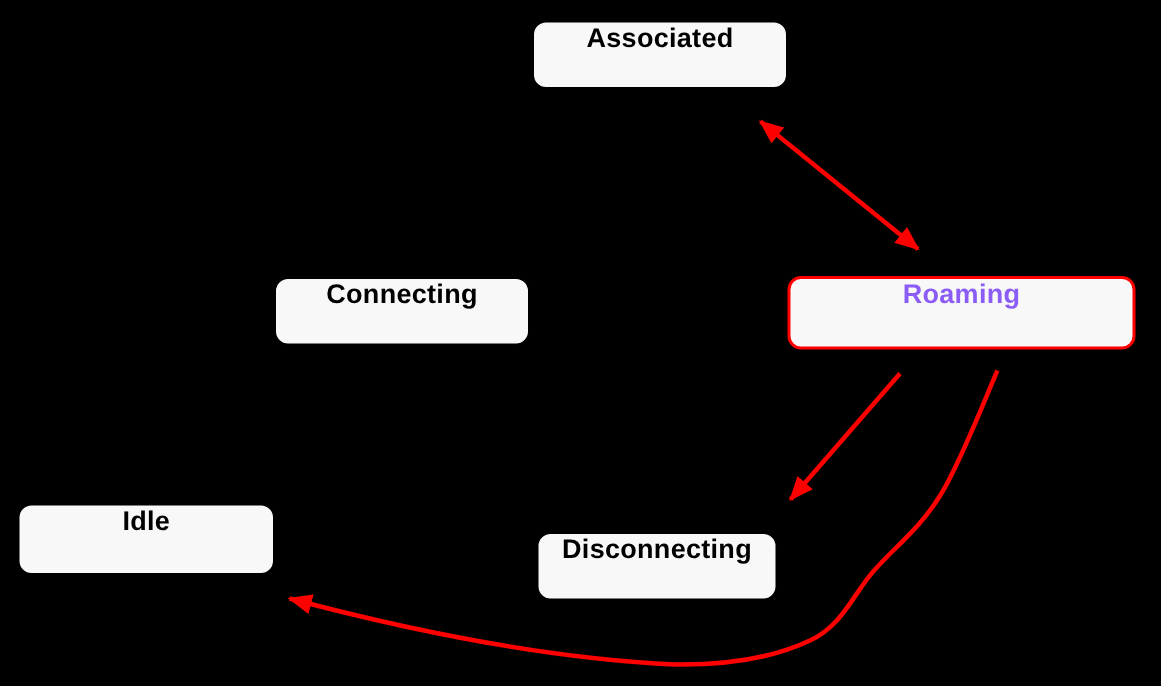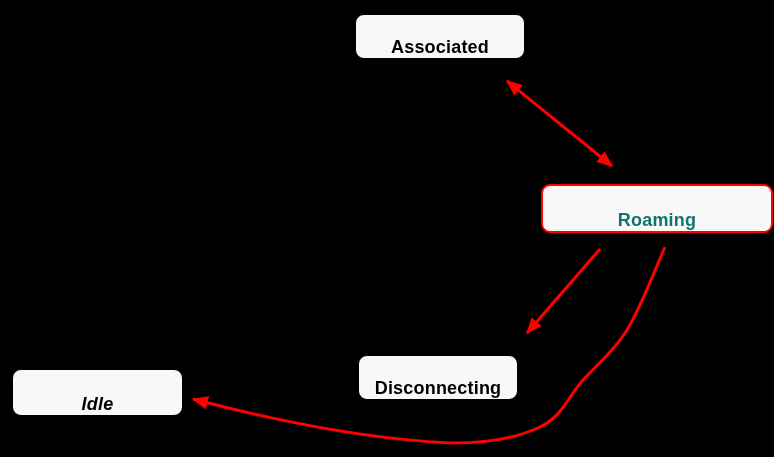--- a/index.html
+++ b/index.html
@@ -28,36 +28,35 @@
     stroke-width: 3;
     fill: none;
   }
   .node {
     position: absolute;
     background: #f8f8f8;
     border: 1px solid #000000;
     border-radius: 9px;
     box-sizing: border-box;
     display: flex;
-    align-items: flex-end;
+    align-items: flex-start;
     justify-content: center;
     font-weight: bold;
     font-size: 18px;
     color: #000000;
     letter-spacing: 0.2px;
   }
   .node.highlight {
     border: 2px solid #ff0000;
-    color: #0f766e;
-    margin-left: 16px;
+    color: #8b5cf6;
   }
   .n-associated    { left: 355px; top: 14px;  width: 170px; height: 45px; }
   .n-connecting    { left: 183px; top: 185px; width: 170px; height: 45px; }
   .n-roaming       { left: 525px; top: 184px; width: 232px; height: 49px; }
-  .n-idle          { left: 12px;  top: 369px; width: 171px; height: 47px; font-style: italic; }
+  .n-idle          { left: 12px;  top: 336px; width: 171px; height: 47px; }
   .n-disconnecting { left: 358px; top: 355px; width: 160px; height: 45px; }
 </style>
 </head>
 <body>
 
 <div class="canvas">
 
   <svg class="edges-svg" viewBox="0 0 774 457" xmlns="http://www.w3.org/2000/svg">
     <defs>
       <marker id="arrowhead" viewBox="0 0 12 10" refX="11" refY="5" markerWidth="5.5" markerHeight="4.5" orient="auto-start-reverse">
@@ -74,20 +73,23 @@
              C613.3,352.2 597.5,363.8 583,380
              C568.5,396.2 562.2,416.5 540,427
              C517.8,437.5 486.7,443.5 450,443
              Q340,438 193,399" marker-end="url(#arrowhead)"></path>
   </svg>
 
   <div class="node n-associated">
     <span>Associated</span>
   </div>
 
+  <div class="node n-connecting">
+    <span>Connecting</span>
+  </div>
 
   <div class="node n-roaming highlight">
     <span>Roaming</span>
   </div>
 
   <div class="node n-idle">
     <span>Idle</span>
   </div>
 
   <div class="node n-disconnecting">

